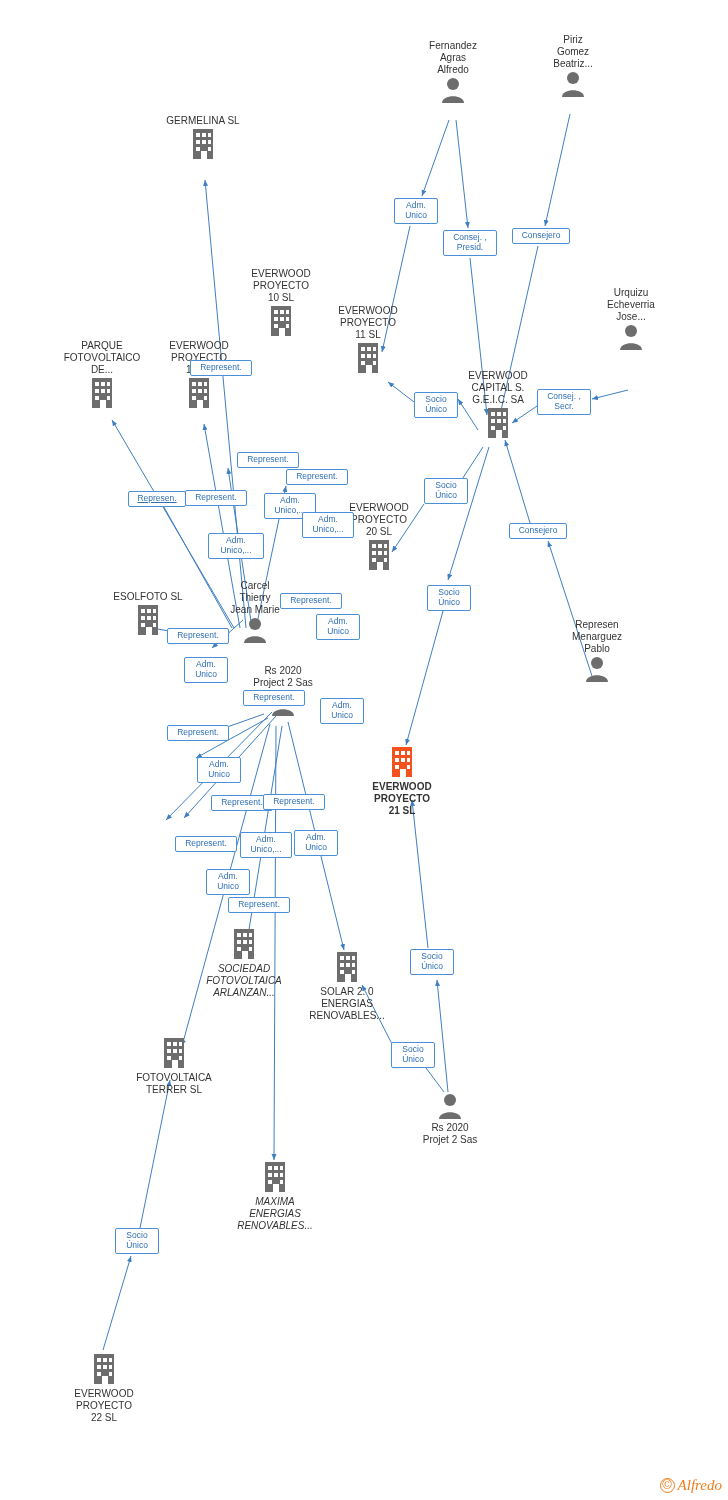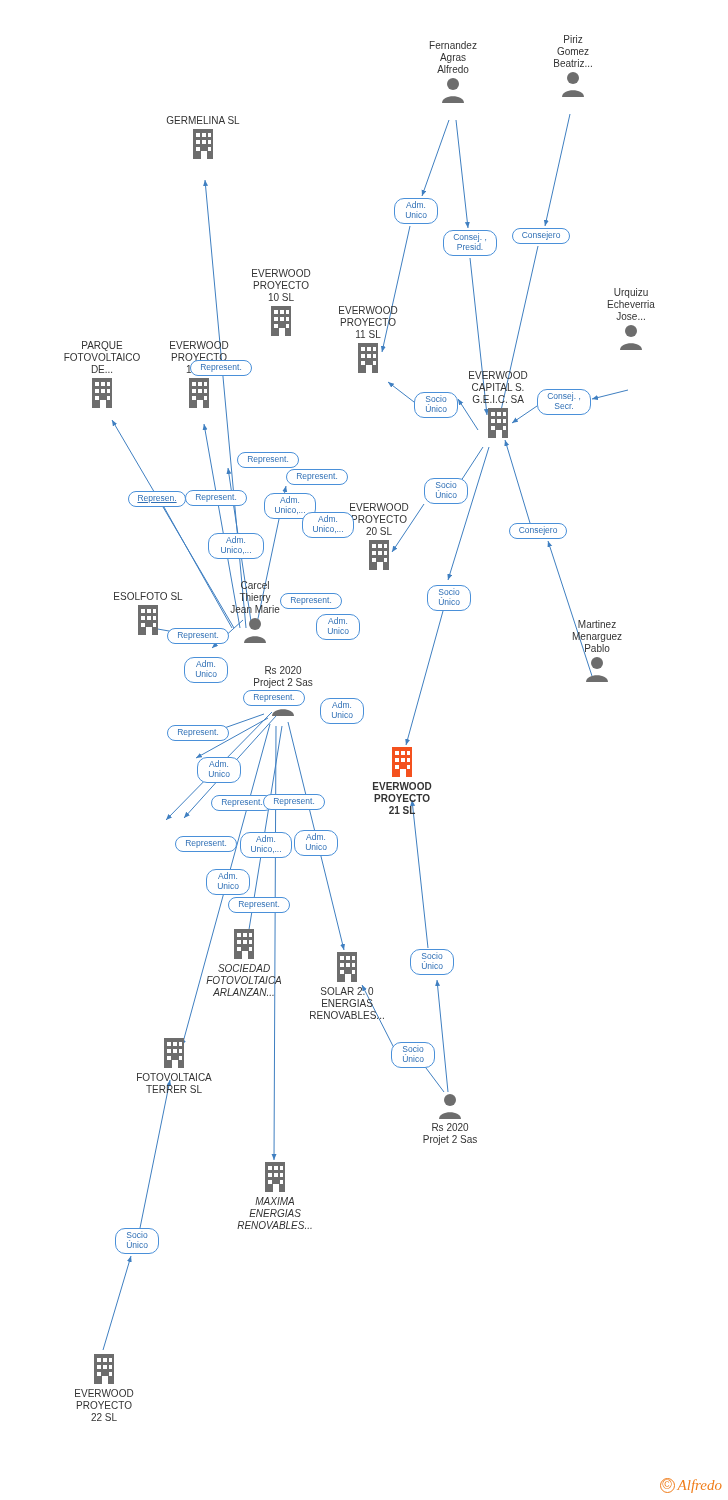--- a/index.html
+++ b/index.html
@@ -31,21 +31,21 @@
 
   .tag{
     position:absolute;
     border:1px solid #4a90d9;
     background:#ffffff;
     color:#2f6fb5;
     font-size:8.5px;
     line-height:9.5px;
     padding:2px 3px;
     text-align:center;
-    border-radius:10px;
+    border-radius:2px;
     white-space:pre-line;
     box-sizing:border-box;
   }
 
   #watermark{
     position:absolute;right:6px;bottom:6px;
     display:flex;align-items:center;gap:3px;
     font-size:15px;color:#f07d1a;font-style:italic;
   }
   #watermark .c{
@@ -303,21 +303,21 @@
             <rect x="19" y="13" width="3" height="4"></rect>
             <rect x="7" y="20" width="4" height="4"></rect>
             <rect x="19" y="20" width="3" height="4"></rect>
             <rect x="12" y="24" width="6" height="8"></rect>
           </g>
         </svg>
     </span>
   </div>
 
   <div class="node person" style="left:556px;top:617px;width:82px;">
-    <div class="label">Martinez
+    <div class="label">Represen
 Menarguez
 Pablo</div>
     <span class="glyph per">
       <svg width="26" height="28" viewBox="0 0 26 28">
           <circle cx="13" cy="8" r="6" fill="#6d6d6d"></circle>
           <path d="M2,27 C2,18 24,18 24,27 z" fill="#6d6d6d"></path>
         </svg>
     </span>
   </div>
 

